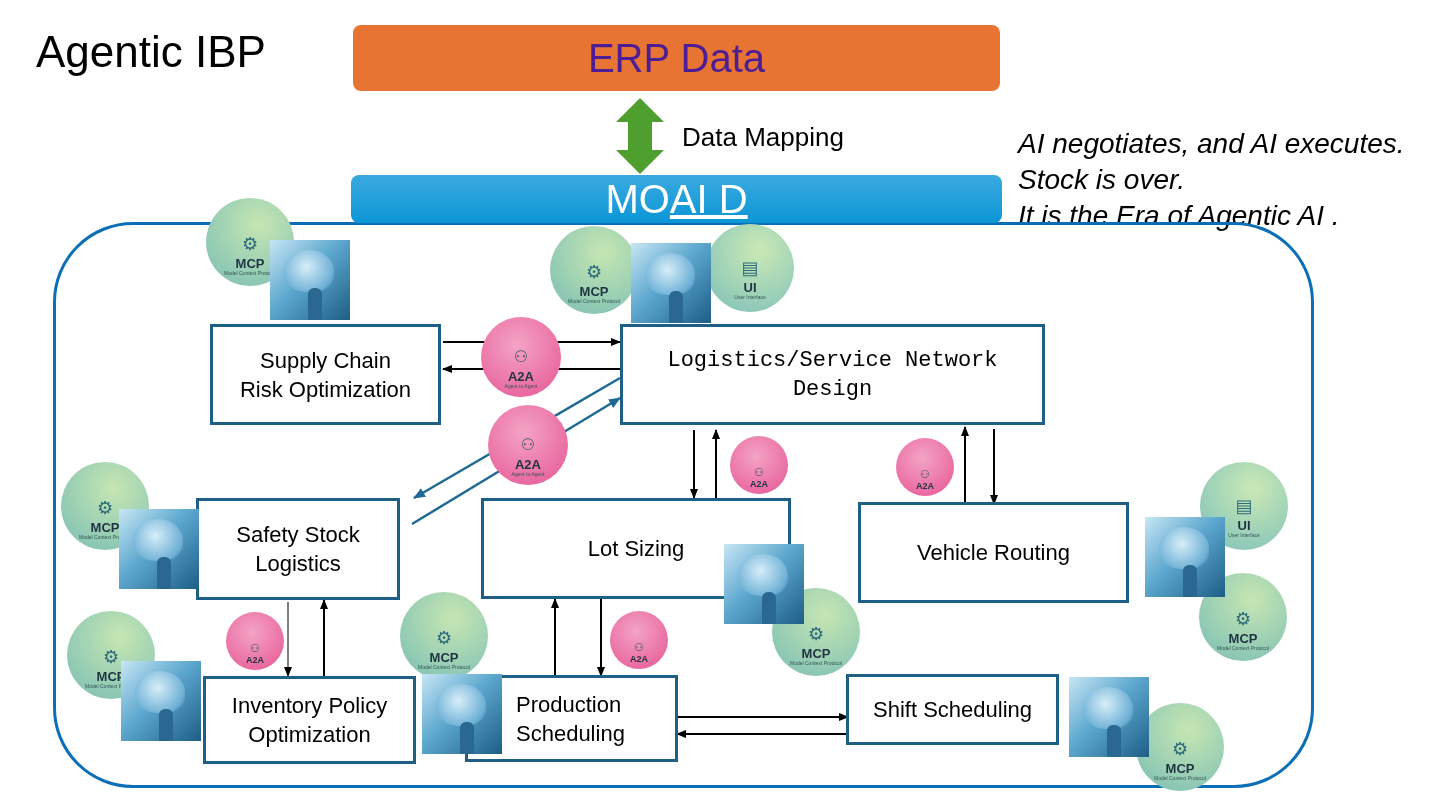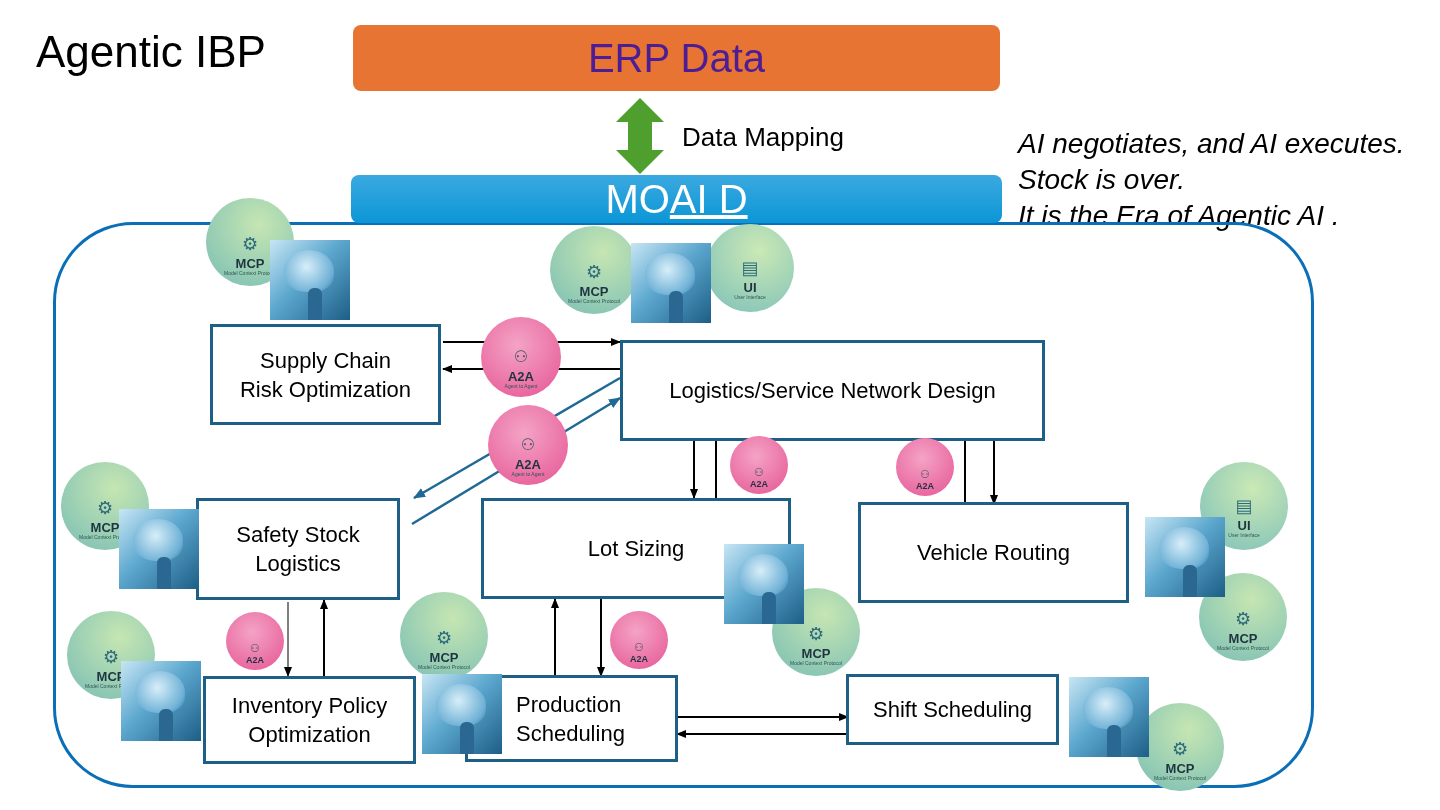--- a/index.html
+++ b/index.html
@@ -103,21 +103,21 @@
   <span>MO</span>
     <span class="u">AI D</span>
 </div>
 
 <div class="node" style="left:210px;top:324px;width:231px;height:101px;">
   <div>
       <div>Supply Chain</div>
       <div>Risk Optimization</div>
     </div>
 </div>
-<div class="node" style="left:620px;top:340px;width:425px;height:101px;">
+<div class="node" style="left:620px;top:324px;width:425px;height:101px;font-family:Liberation Mono, monospace;">
   <div>Logistics/Service Network Design</div>
 </div>
 <div class="node" style="left:196px;top:498px;width:204px;height:102px;">
   <div>
       <div>Safety Stock</div>
       <div>Logistics</div>
     </div>
 </div>
 <div class="node" style="left:481px;top:498px;width:310px;height:101px;">
   <div style="margin-right:0px;">Lot Sizing</div>

